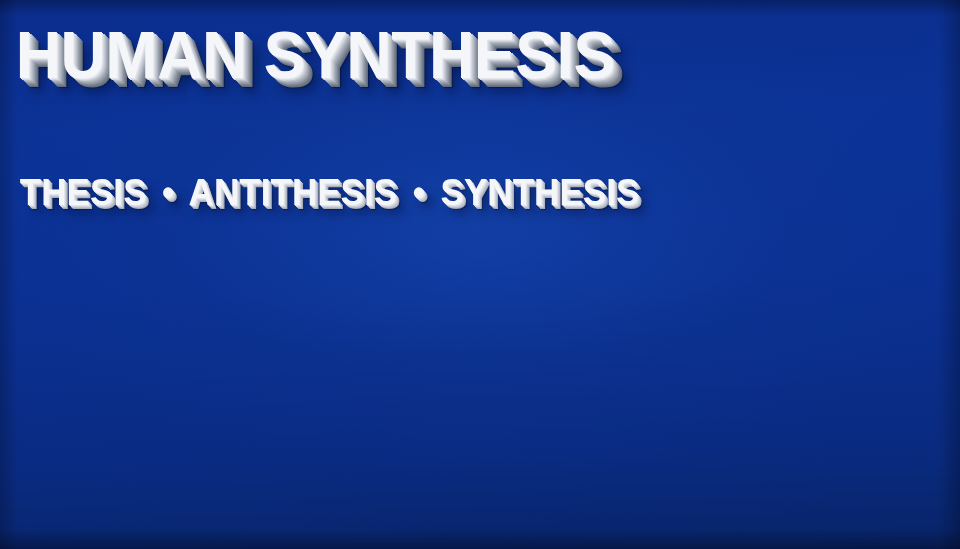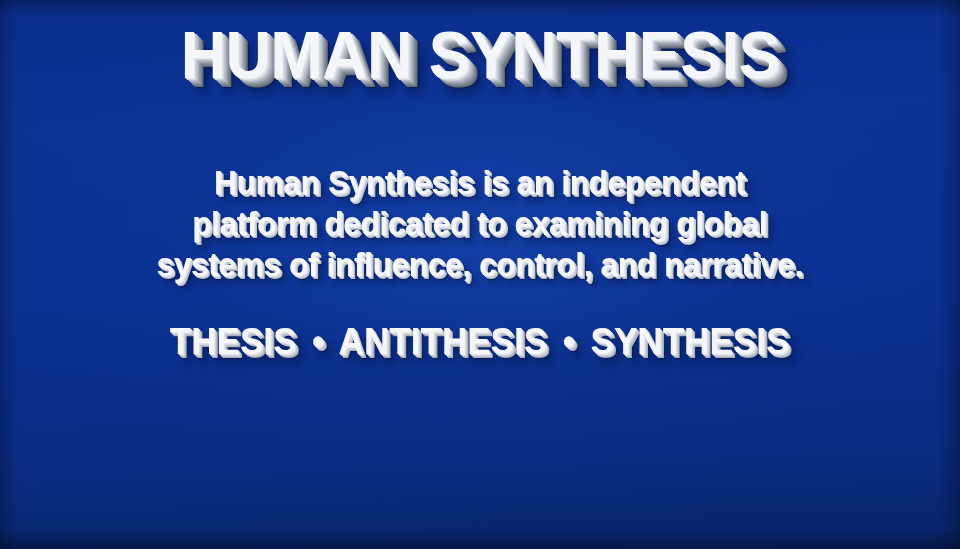--- a/index.html
+++ b/index.html
@@ -52,21 +52,21 @@
     mix-blend-mode: overlay;
   }
 
   .content {
     position: relative;
     z-index: 3;
     width: 960px;
     height: 549px;
     display: flex;
     flex-direction: column;
-    align-items: center;
+    align-items: flex-start;
     text-align: center;
   }
 
   
   .x3d {
     color: #f4f6fa;
     white-space: nowrap;
     line-height: 1;
   }
 
@@ -158,25 +158,20 @@
 <div id="stage">
 
   <div id="vignette"></div>
   <div id="grain"></div>
 
   <div class="content">
 
     <h1 id="title" class="x3d">HUMAN SYNTHESIS</h1>
 
 
-    <div id="body-copy">
-      <div class="body-line x3d">Human Synthesis is an independent</div>
-      <div class="body-line x3d">platform dedicated to examining global</div>
-      <div class="body-line x3d">systems of influence, control, and narrative.</div>
-    </div>
 
     <div id="footer" class="x3d">
       <span>THESIS</span>
       <span class="sep">•</span>
       <span>ANTITHESIS</span>
       <span class="sep">•</span>
       <span>SYNTHESIS</span>
     </div>
 
   </div>

